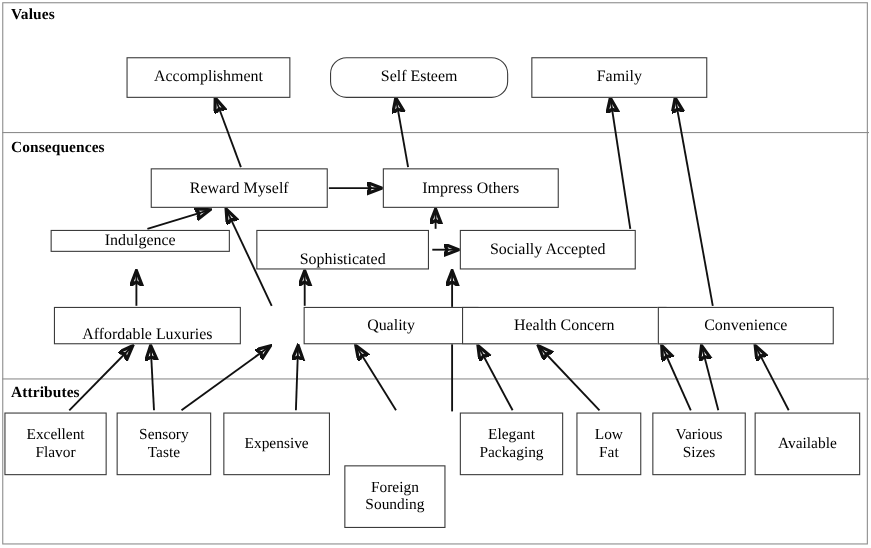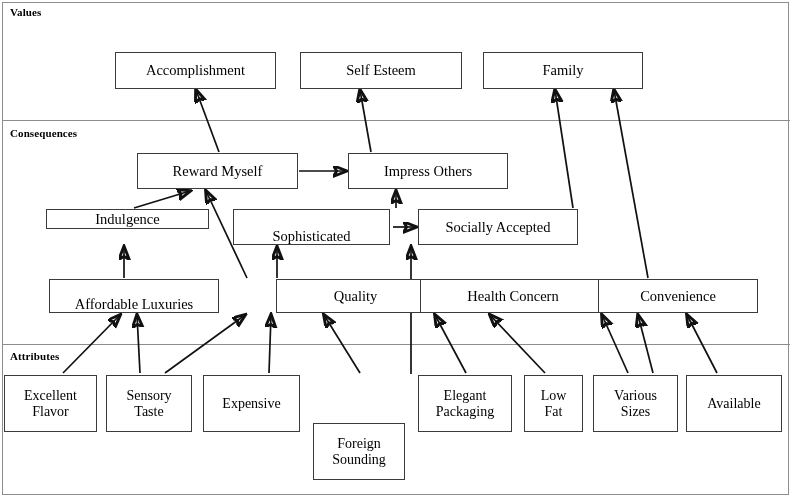--- a/index.html
+++ b/index.html
@@ -2,21 +2,21 @@
 <html><head>
 <meta charset="utf-8">
 <title>Means-End Chain Hierarchical Value Map</title>
 <style>
   html,body{margin:0;padding:0;background:#ffffff;}
   body{font-family:"Liberation Serif","DejaVu Serif",serif;}
   #canvas{position:relative;width:792px;height:498px;background:#ffffff;overflow:hidden;}
   #frame{position:absolute;left:2px;top:2px;width:787px;height:493px;
          border:1px solid #8d8d8d;box-sizing:border-box;}
   .divider{position:absolute;left:2px;width:788px;height:0;border-top:1px solid #8d8d8d;}
-  .tier-label{position:absolute;font-weight:bold;font-size:11px;color:#000;
+  .tier-label{position:absolute;font-weight:bold;font-size:14px;color:#000;
               letter-spacing:.1px;white-space:nowrap;}
   .node{position:absolute;box-sizing:border-box;border:1.6px solid #3b3b3b;
         background:#ffffff;display:flex;align-items:center;justify-content:center;
         text-align:center;font-size:14.5px;line-height:1.12;color:#000;z-index:5;}
   .node.attr{font-size:14px;}
   .node span{display:block;padding:0 3px;}
   svg#edges{position:absolute;left:0;top:0;width:792px;height:498px;z-index:3;
             pointer-events:none;}
   svg#edges line, svg#edges path{stroke:#111;stroke-width:1.7px;fill:none;}
 </style>
@@ -60,24 +60,24 @@
         <line x1="360" y1="373" x2="324" y2="315" marker-end="url(#ah)"></line>
         <line x1="466" y1="373" x2="435" y2="315" marker-end="url(#ah)"></line>
         <line x1="545" y1="373" x2="490" y2="315" marker-end="url(#ah)"></line>
         <line x1="628" y1="373" x2="602" y2="315" marker-end="url(#ah)"></line>
         <line x1="653" y1="373" x2="638" y2="315" marker-end="url(#ah)"></line>
         <line x1="717" y1="373" x2="687" y2="315" marker-end="url(#ah)"></line>
       </g>
   </svg>
 
   <div id="node-layer">
-      <div class="node" style="left: 115px; top: 52px; width: 161px; height: 37px;">
+      <div class="node" style="left: 115px; top: 52px; width: 149px; height: 37px;">
         <span>Accomplishment</span>
       </div>
-      <div class="node" style="left: 300px; top: 52px; width: 162px; height: 37px;">
+      <div class="node" style="left: 300px; top: 52px; width: 162px; height: 37px; border-radius: 15px;">
         <span>Self Esteem</span>
       </div>
       <div class="node" style="left: 483px; top: 52px; width: 160px; height: 37px;">
         <span>Family</span>
       </div>
       <div class="node" style="left: 137px; top: 153px; width: 161px; height: 36px;">
         <span>Reward Myself</span>
       </div>
       <div class="node" style="left: 348px; top: 153px; width: 160px; height: 36px;">
         <span>Impress Others</span>

